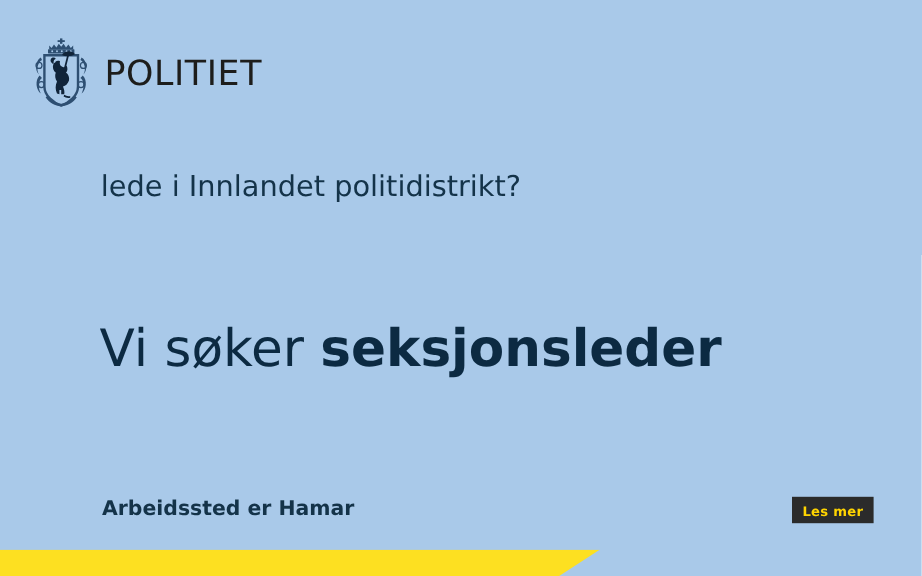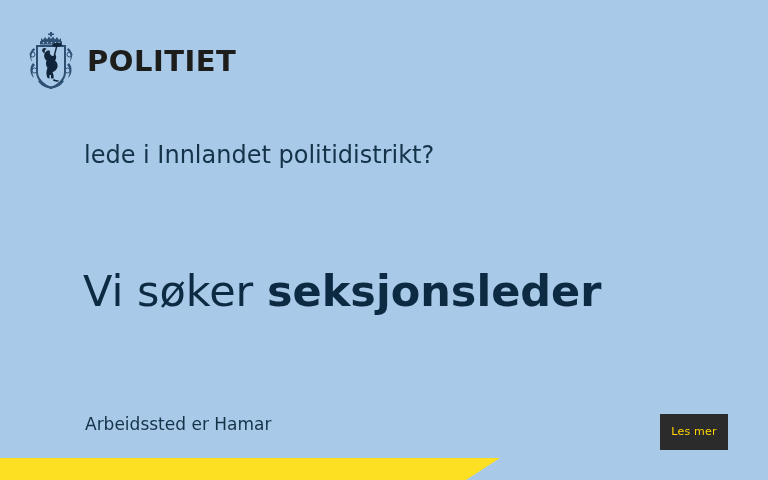--- a/index.html
+++ b/index.html
@@ -31,21 +31,21 @@
     align-items: center;
     gap: 11px;
   }
   #coat-of-arms {
     width: 50px;
     height: 59px;
     display: block;
   }
   #wordmark {
     font-family: "DejaVu Sans", "Liberation Sans", sans-serif;
-    font-weight: 700;
+    font-weight: 400;
     font-size: 29px;
     letter-spacing: 0.5px;
     color: #1d1d1b;
     line-height: 1;
     white-space: nowrap;
     margin-top: 2px;
   }
 
   
   #intro {
@@ -80,38 +80,38 @@
     margin-top: 40px;
   }
 
   #location {
     position: absolute;
     left: 85px;
     top: 413px;
     font-size: 17px;
     line-height: 22px;
     color: #143349;
-    font-weight: 400;
+    font-weight: 700;
     white-space: nowrap;
   }
 
   
   #cta-button {
     position: absolute;
     left: 660px;
     top: 414px;
     width: 68px;
-    height: 36px;
+    height: 22px;
     background: #2b2b2b;
     color: #ffd400;
     border: 0;
     padding: 0;
     font-family: "DejaVu Sans", "Liberation Sans", sans-serif;
     font-size: 11px;
-    font-weight: 400;
+    font-weight: 700;
     letter-spacing: 0.2px;
     line-height: 26px;
     text-align: center;
     cursor: pointer;
     display: block;
   }
 
   
   #footer-band {
     position: absolute;

